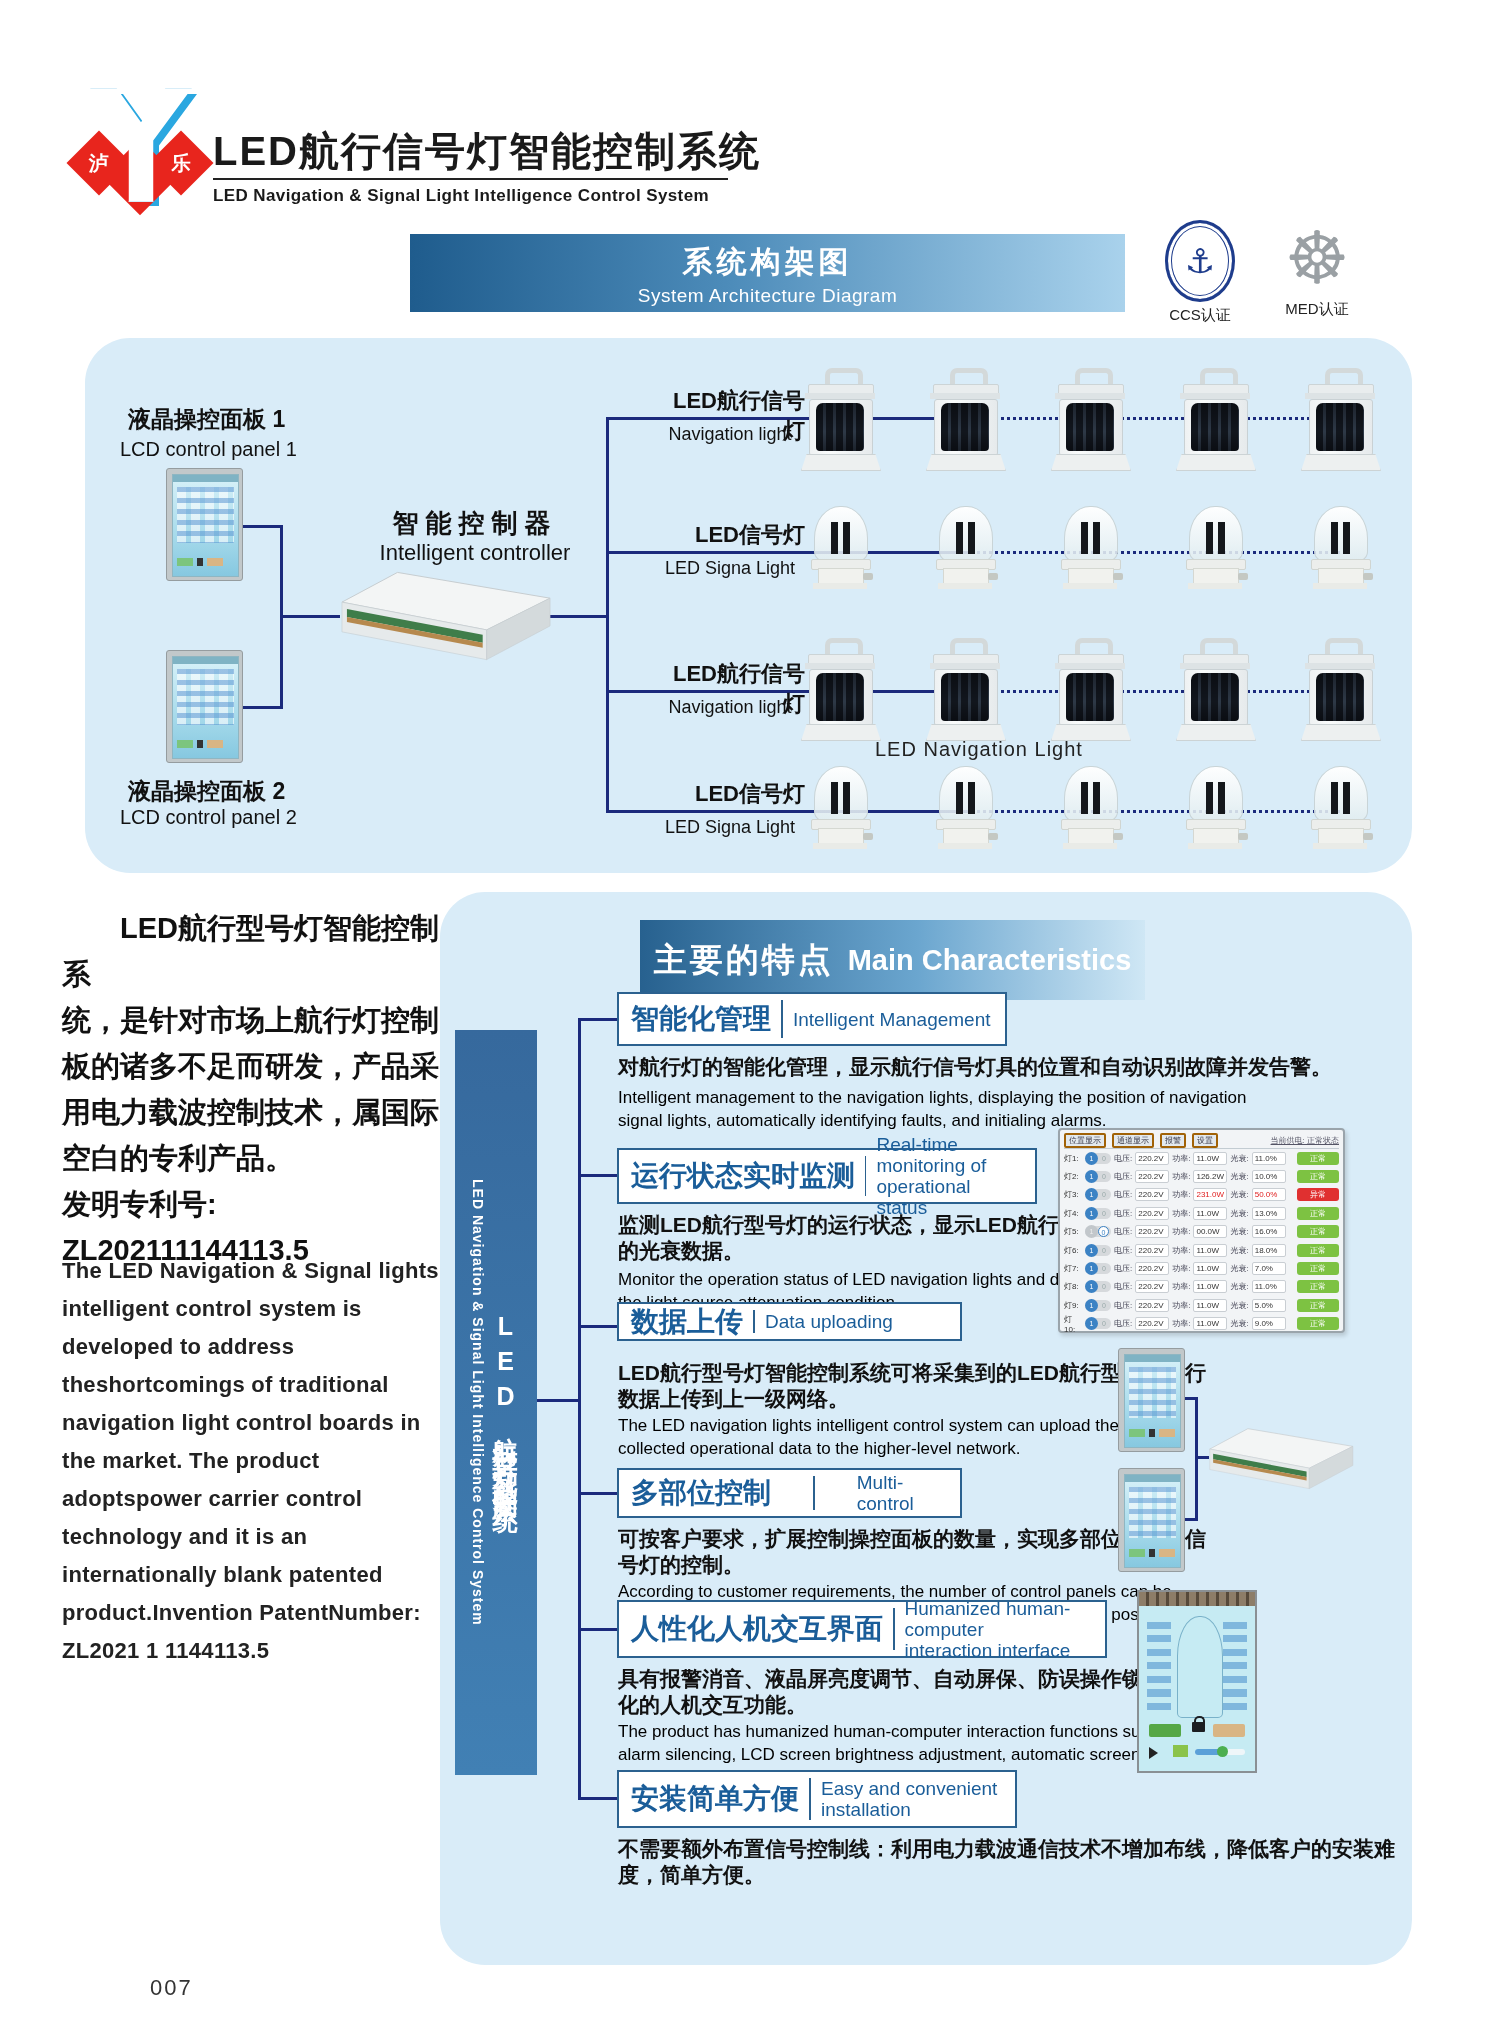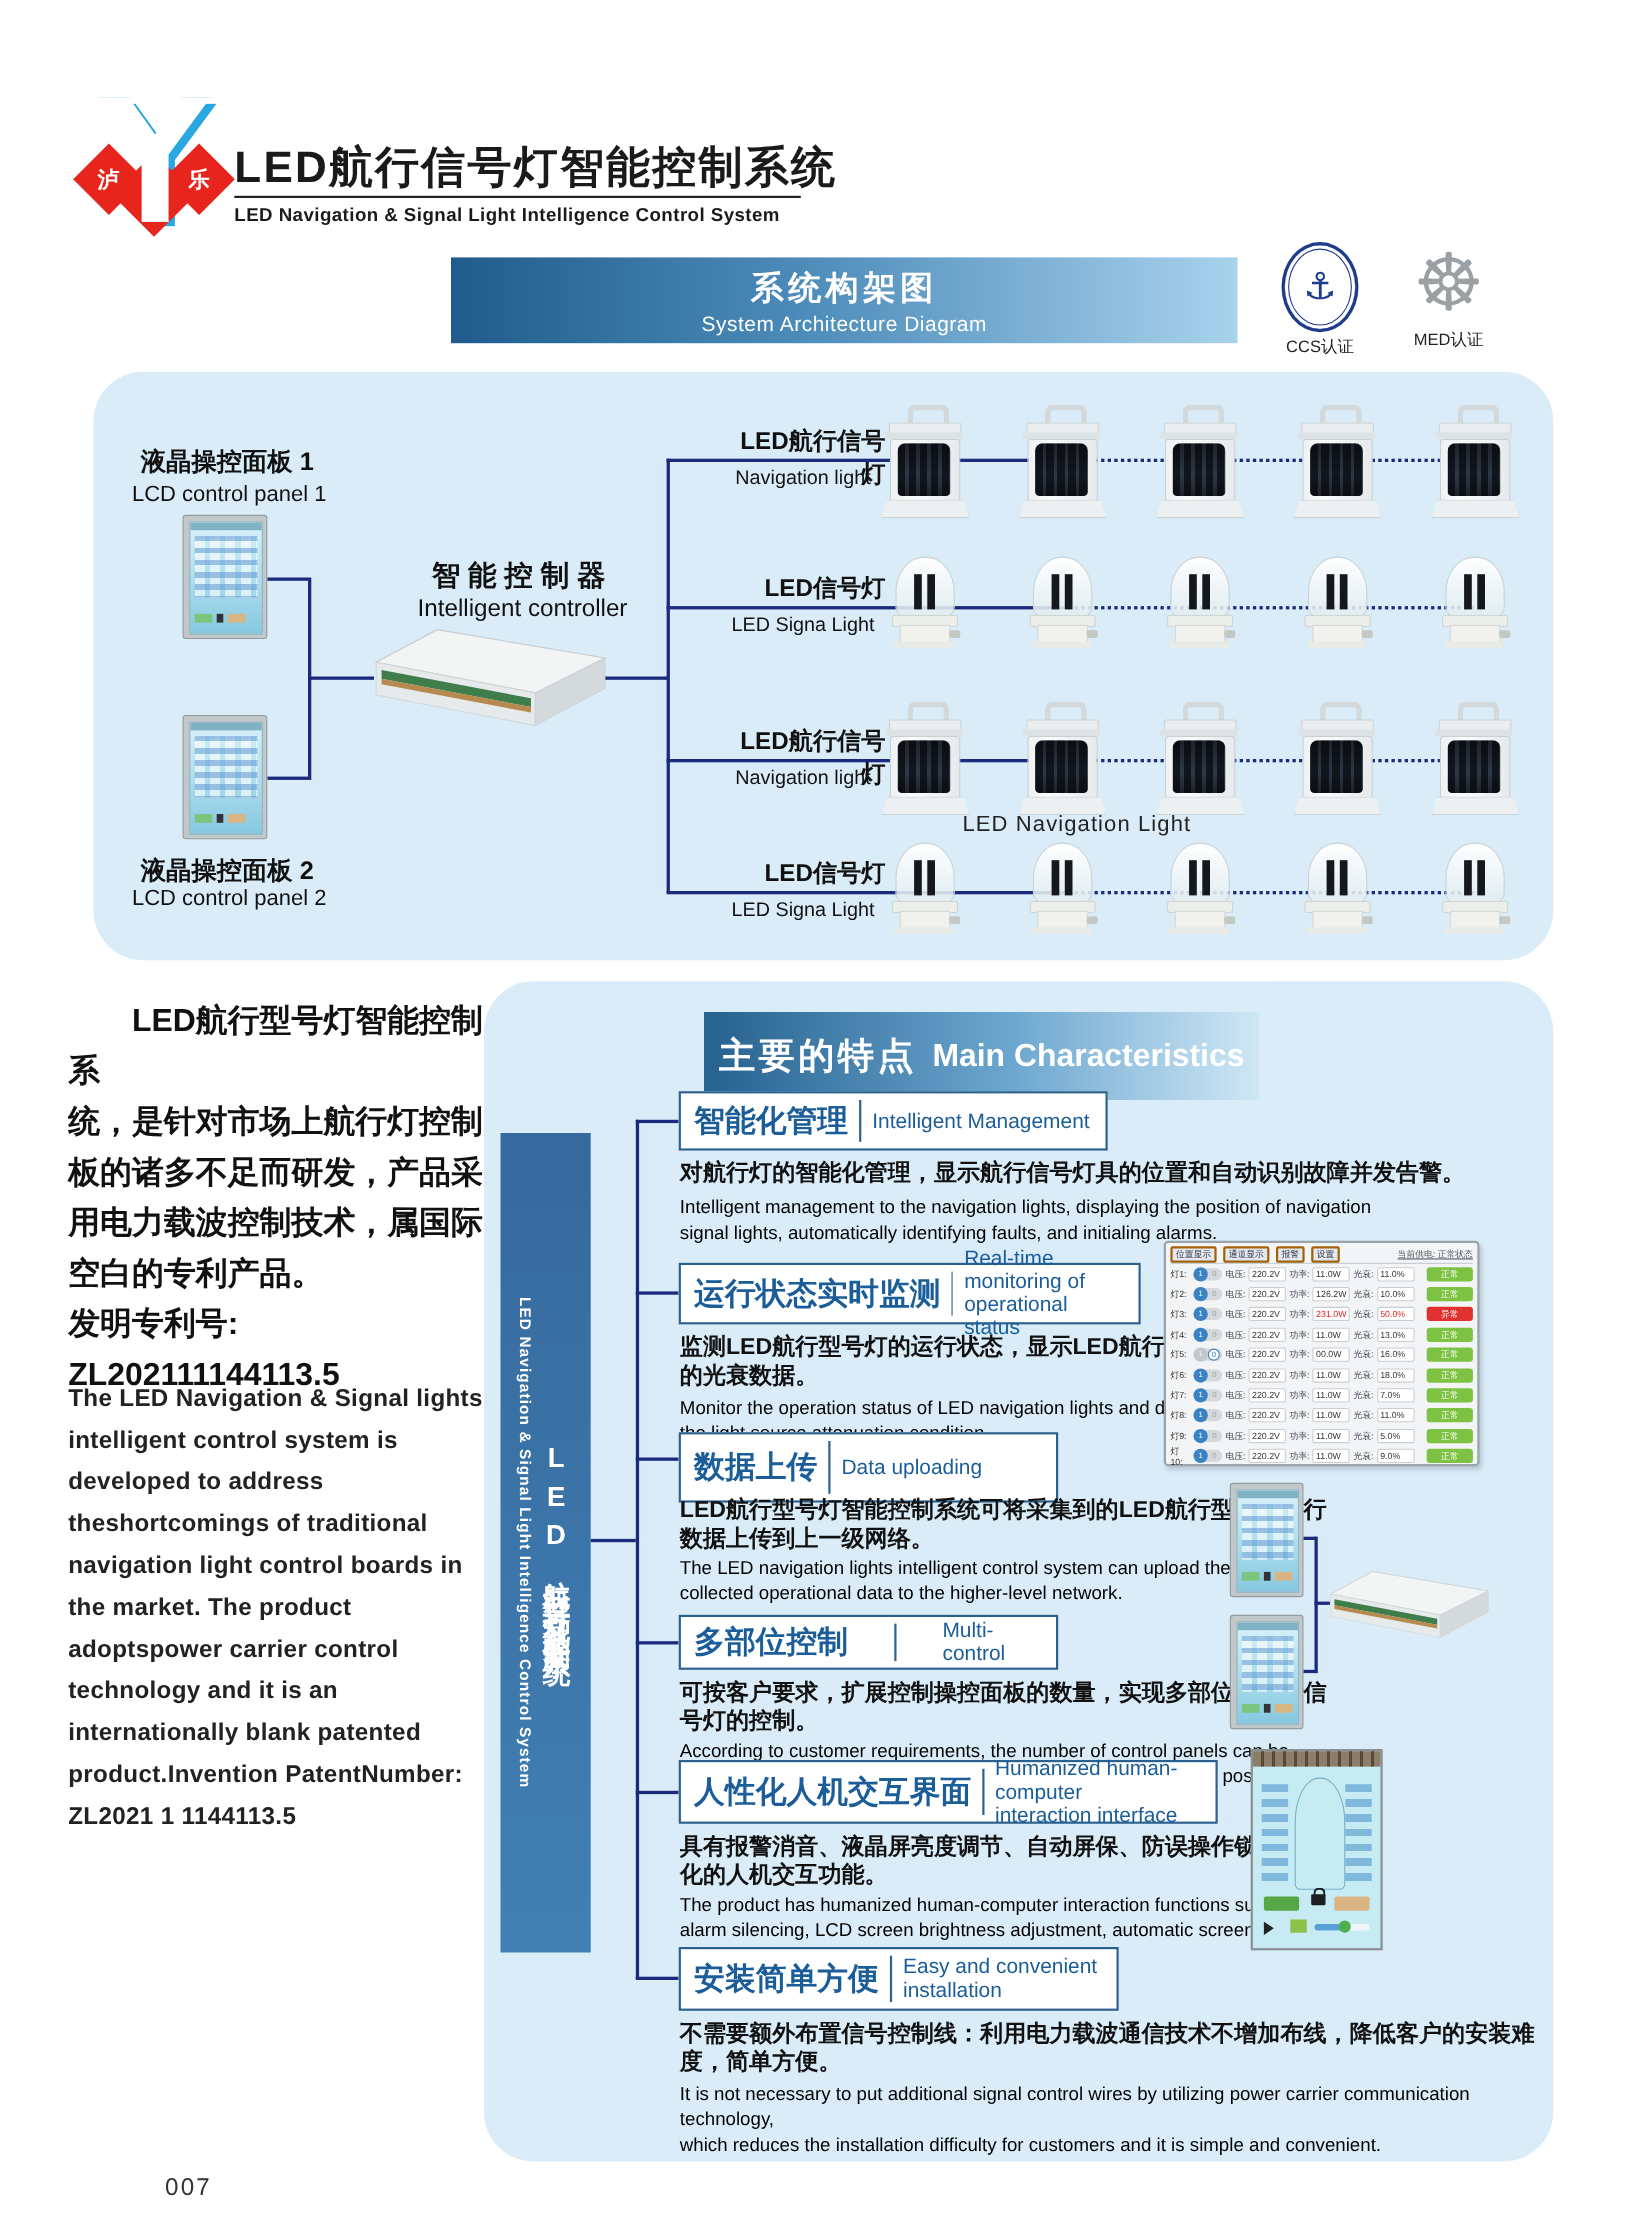--- a/index.html
+++ b/index.html
@@ -495,21 +495,21 @@
     <span class="fzh">运行状态实时监测</span>
       <span class="fdiv"></span>
     <span class="fen pre">Real-time monitoring of
 operational status</span>
   </div>
   <div class="fdzh pre" style="left:618px;top:1212px;width:560px;">监测LED航行型号灯的运行状态，显示LED航行信号灯
 的光衰数据。</div>
   <div class="fden pre" style="left:618px;top:1268px;width:560px;">Monitor the operation status of LED navigation  lights and display
 the light source attenuation condition.</div>
 
-  <div class="fbox" style="left:617px;top:1302px;width:345px;height:64px;">
+  <div class="fbox" style="left:617px;top:1302px;width:345px;height:39px;">
     <span class="fzh">数据上传</span>
       <span class="fdiv"></span>
     <span class="fen pre">Data uploading</span>
   </div>
   <div class="fdzh pre" style="left:618px;top:1360px;width:660px;">LED航行型号灯智能控制系统可将采集到的LED航行型号灯运行
 数据上传到上一级网络。</div>
   <div class="fden pre" style="left:618px;top:1414px;width:600px;">The LED navigation lights intelligent control system can upload the
 collected operational data to the higher-level network.</div>
 
   <div class="fbox" style="left:617px;top:1468px;width:345px;height:50px;gap:32px;">
@@ -535,22 +535,20 @@
 and anti-mis-operation lock.</div>
 
   <div class="fbox" style="left:617px;top:1770px;width:400px;height:58px;">
     <span class="fzh">安装简单方便</span>
       <span class="fdiv"></span>
     <span class="fen pre">Easy and convenient
 installation</span>
   </div>
   <div class="fdzh pre" style="left:618px;top:1836px;width:780px;">不需要额外布置信号控制线：利用电力载波通信技术不增加布线，降低客户的安装难
 度，简单方便。</div>
-  <div class="fden pre" style="left:618px;top:1892px;width:780px;">It is not necessary to put additional signal control wires by utilizing power carrier communication technology,
-which reduces the installation difficulty for customers and it is simple and convenient.</div>
 
   <div class="abs" id="monitor">
     <div class="mhead">
       <span class="tab">位置显示</span>
       <span class="tab">通道显示</span>
       <span class="tab">报警</span>
       <span class="tab">设置</span>
       <span class="mstat">当前供电: 正常状态</span>
     </div>
     <div>

